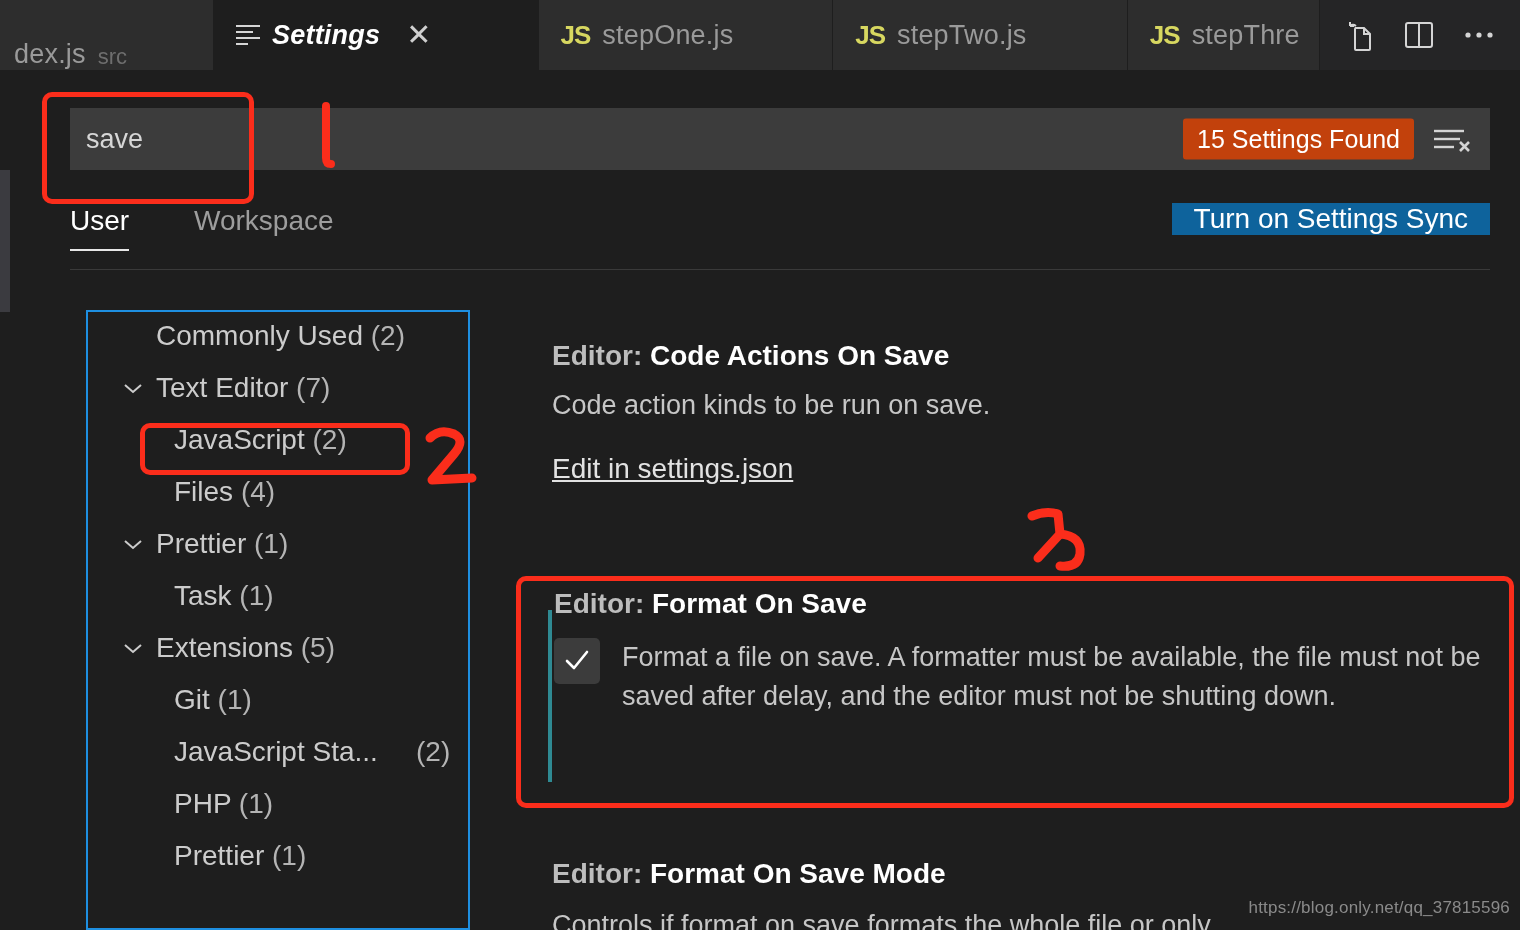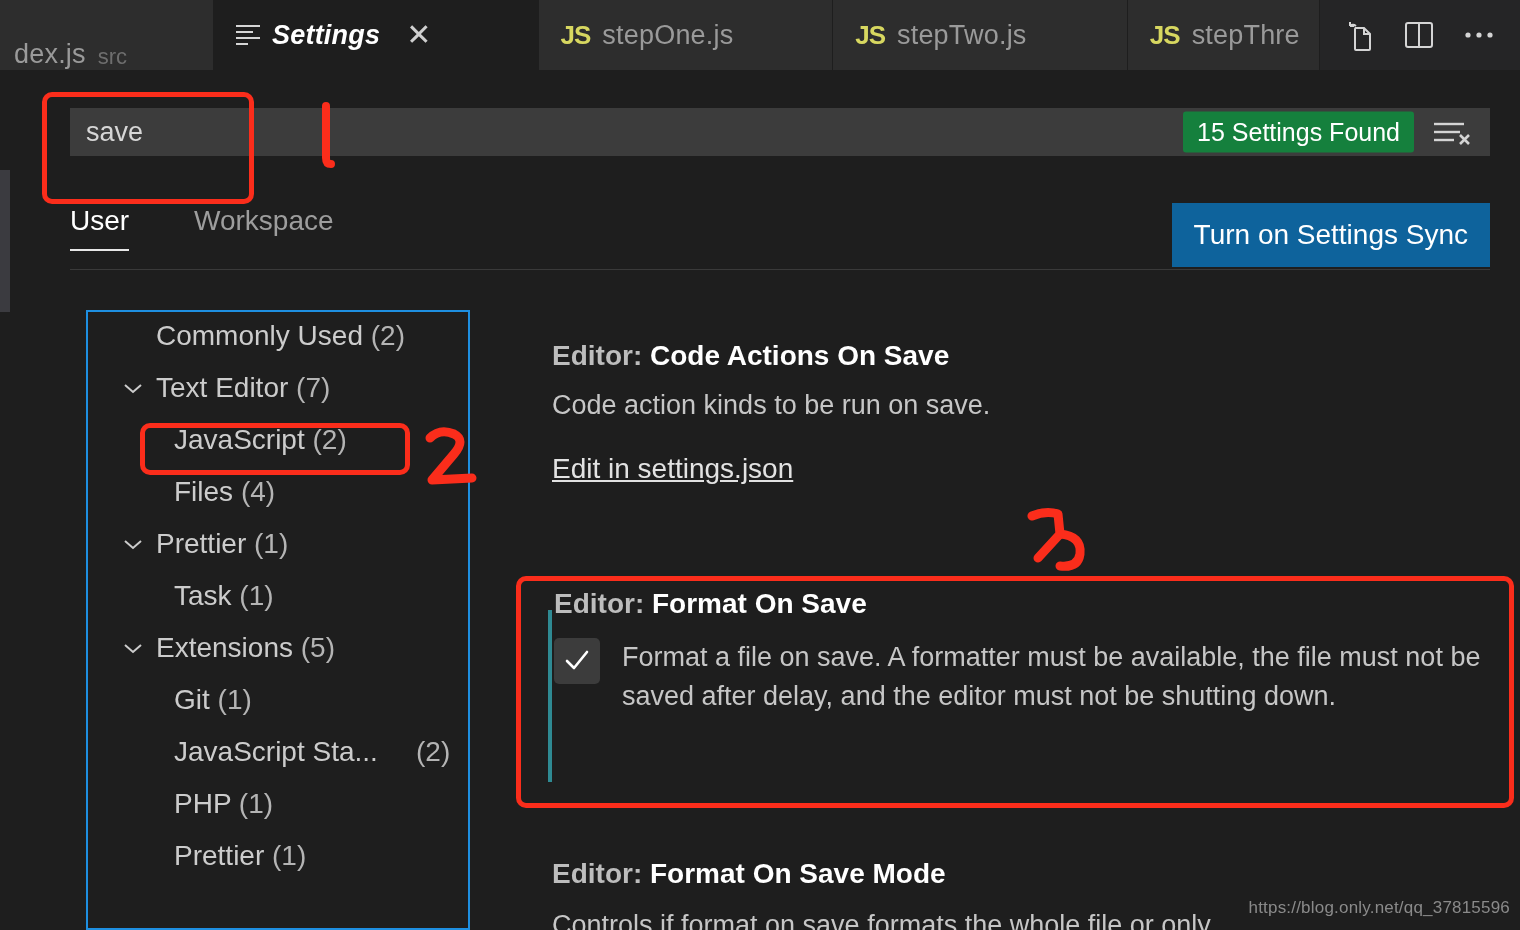--- a/index.html
+++ b/index.html
@@ -31,37 +31,37 @@
   .settings-icon i:nth-child(3){ width:24px; }
   .settings-icon i:nth-child(4){ width:12px; }
   .tab-close { font-size:30px; color:#cfcfcf; line-height:1; margin-left:14px; font-weight:300; }
 
   .tab-first { padding-left:14px; padding-right:26px; }
   .tabbar-actions { margin-left:auto; display:flex; align-items:center; gap:26px; padding:0 24px; background:#252526; height:70px; }
   .act-icon { color:#d4d4d4; display:flex; align-items:center; }
 
   
   .searchrow { position:absolute; left:0; top:70px; width:1520px; height:75px; background:#1e1e1e; }
-  .searchbox { position:absolute; left:70px; top:108px; width:1420px; height:48px; background:#3c3c3c; }
+  .searchbox { position:absolute; left:70px; top:108px; width:1420px; height:62px; background:#3c3c3c; }
   .searchbox .val { position:absolute; left:16px; top:50%; transform:translateY(-50%); font-size:27px; color:#d6d6d6; }
-  .found-badge { position:absolute; right:76px; top:50%; transform:translateY(-50%); background:#15803d;
+  .found-badge { position:absolute; right:76px; top:50%; transform:translateY(-50%); background:#c2410c;
                  color:#fff; font-size:25px; padding:6px 14px; border-radius:3px; white-space:nowrap;margin-left:44px; }
   .clear-filter { position:absolute; right:18px; top:50%; transform:translateY(-50%); width:42px; height:30px; }
 
   
   .scopebar { position:absolute; left:70px; top:205px; width:1420px; height:65px; }
   .scopetab { position:absolute; top:0; font-size:28px; color:#9d9d9d; padding-bottom:14px; }
   .scopetab.active { color:#ffffff; }
   .scopetab.active::after { content:""; position:absolute; left:0; right:0; bottom:0; height:2px; background:#e7e7e7; }
   .scope-user { left:0; }
   .scope-ws { left:124px; }
   .scope-underline { position:absolute; left:70px; top:269px; width:1420px; height:1px; background:#3a3a3a; }
 
   .sync-btn { position:absolute; right:30px; top:203px; background:#0e639c; color:#ffffff; font-size:28px;
-              padding:16px 22px; border:none; white-space:nowrap; }
+              padding:0 22px; border:none; white-space:nowrap; }
 
   
   .tree { position:absolute; left:86px; top:310px; width:384px; }
   .tree-row { position:relative; height:52px; display:flex; align-items:center; font-size:28px; color:#cccccc; }
   .tree-row .chev { position:absolute; left:34px; width:26px; display:flex; align-items:center; justify-content:center; color:#cccccc; }
   .tree-row .tlabel { position:absolute; white-space:nowrap; }
   .tree-row.lvl0 .tlabel { left:70px; }
   .tree-row.lvl1 .tlabel { left:88px; }
   .tree-row.cu .tlabel { left:70px; }
   .tree-row .cnt { color:#b4b4b4; }

